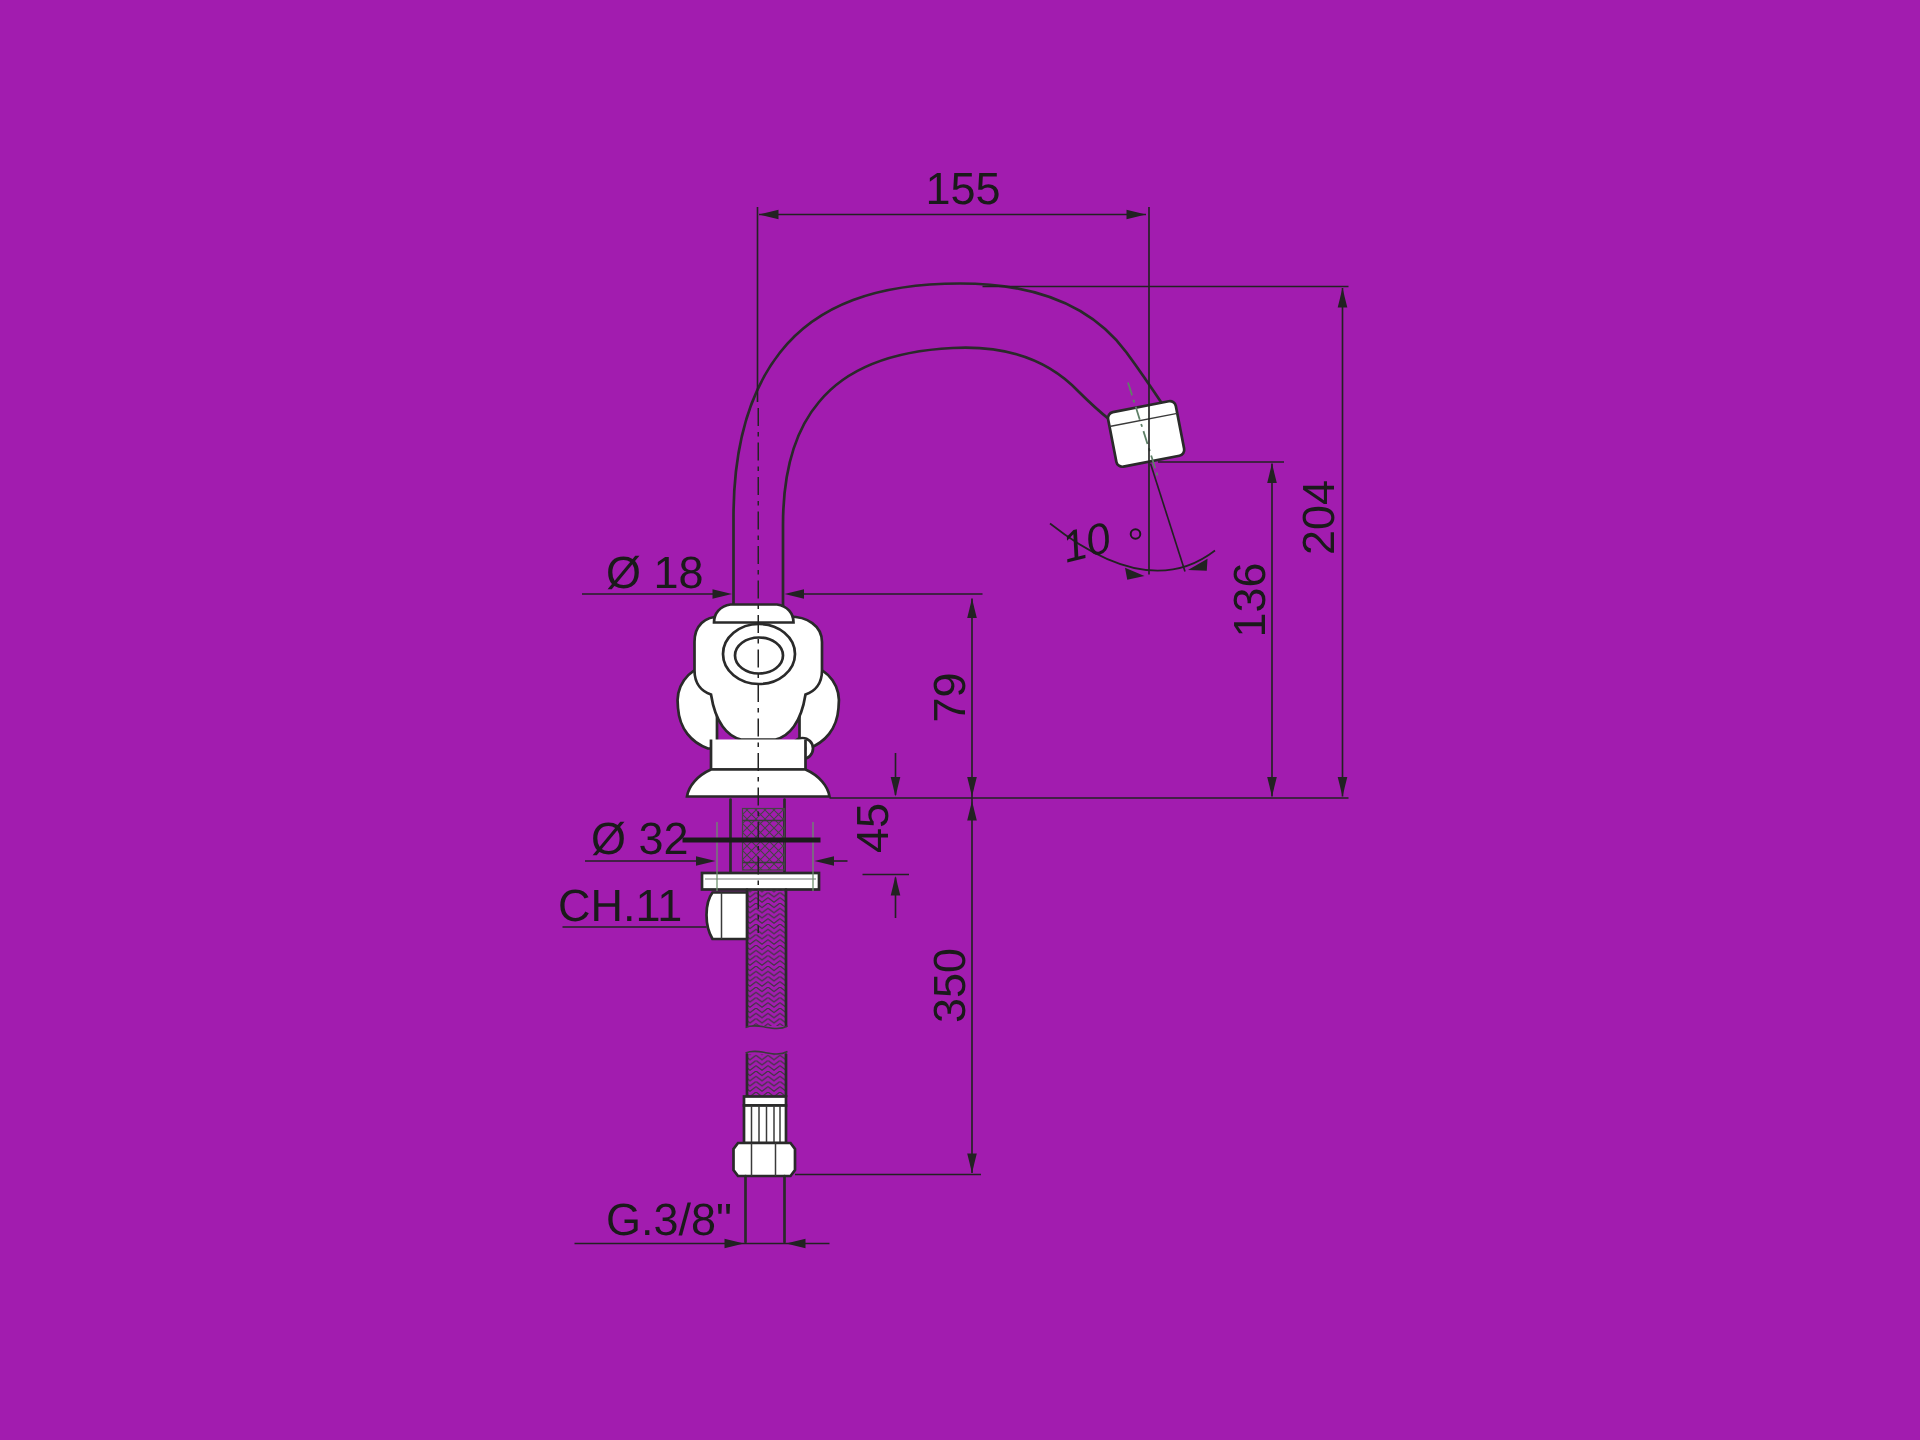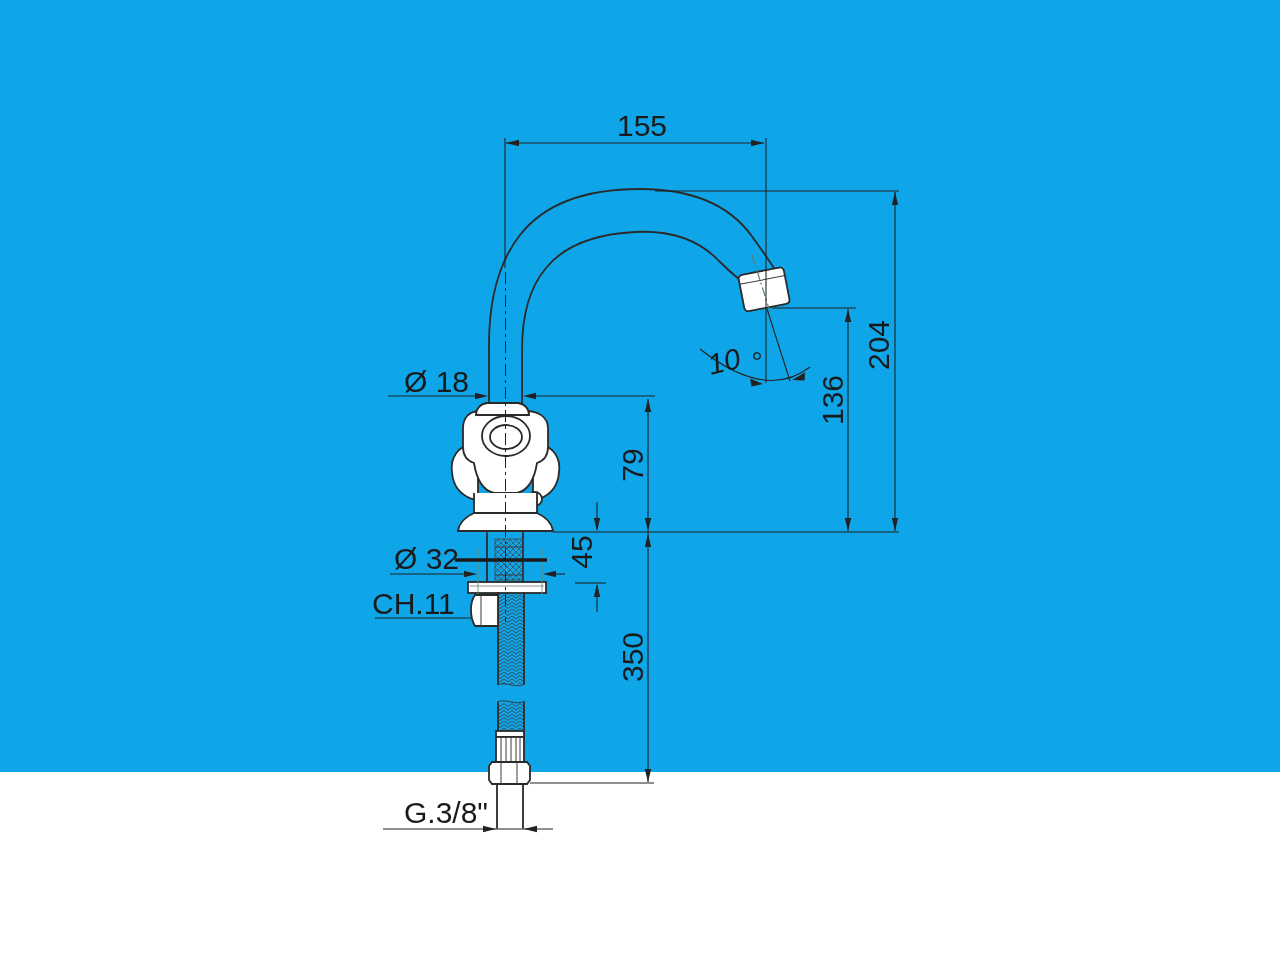--- a/index.html
+++ b/index.html
@@ -1,16 +1,16 @@
 <!DOCTYPE html>
 <html><head>
 <meta charset="utf-8">
 <style>
   html,body{margin:0;padding:0;background:#ffffff;width:1280px;height:960px;overflow:hidden;}
-  .canvas{position:relative;width:1280px;height:772px;background:#0ea5e9;}
+  .canvas{position:relative;width:1280px;height:960px;background:#a21caf;}
   svg{position:absolute;left:0;top:0;}
   text{font-family:"Liberation Sans", sans-serif;fill:#1a1a1a;}
   .dim{font-size:30px;}
   .dim-ang{font-size:29px;font-style:italic;}
   .outline{stroke:#2a2a2a;stroke-width:1.8;fill:none;stroke-linecap:round;}
   .outline-f{stroke:#2a2a2a;stroke-width:1.8;fill:#ffffff;}
   .thin{stroke:#222222;stroke-width:1.1;fill:none;}
   .heavy{stroke:#1a1a1a;stroke-width:3.4;fill:none;}
   .detail{stroke:#3a3a3a;stroke-width:1;fill:none;}
   .arrow{fill:#222222;stroke:none;}

